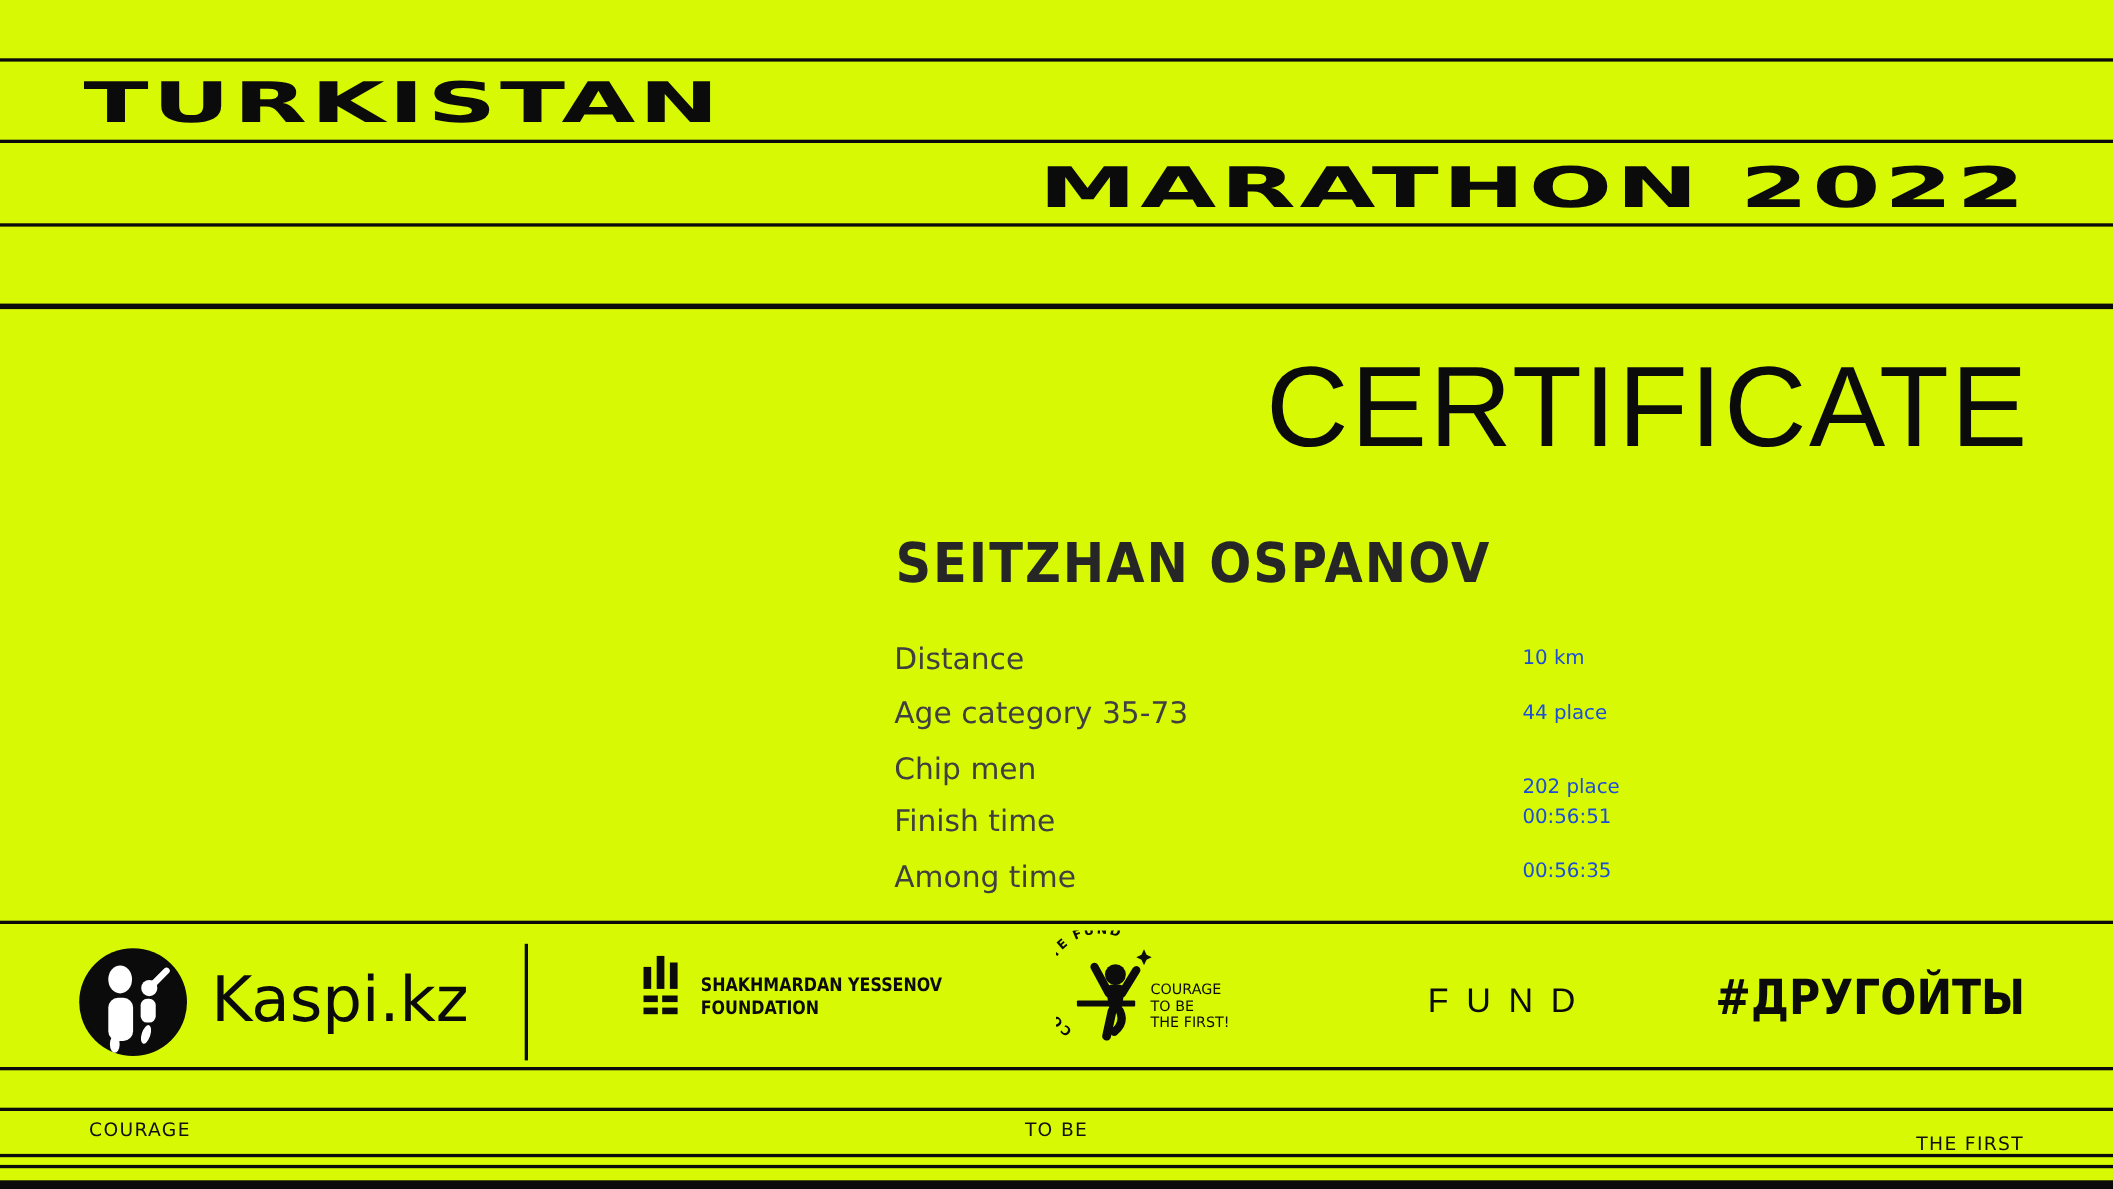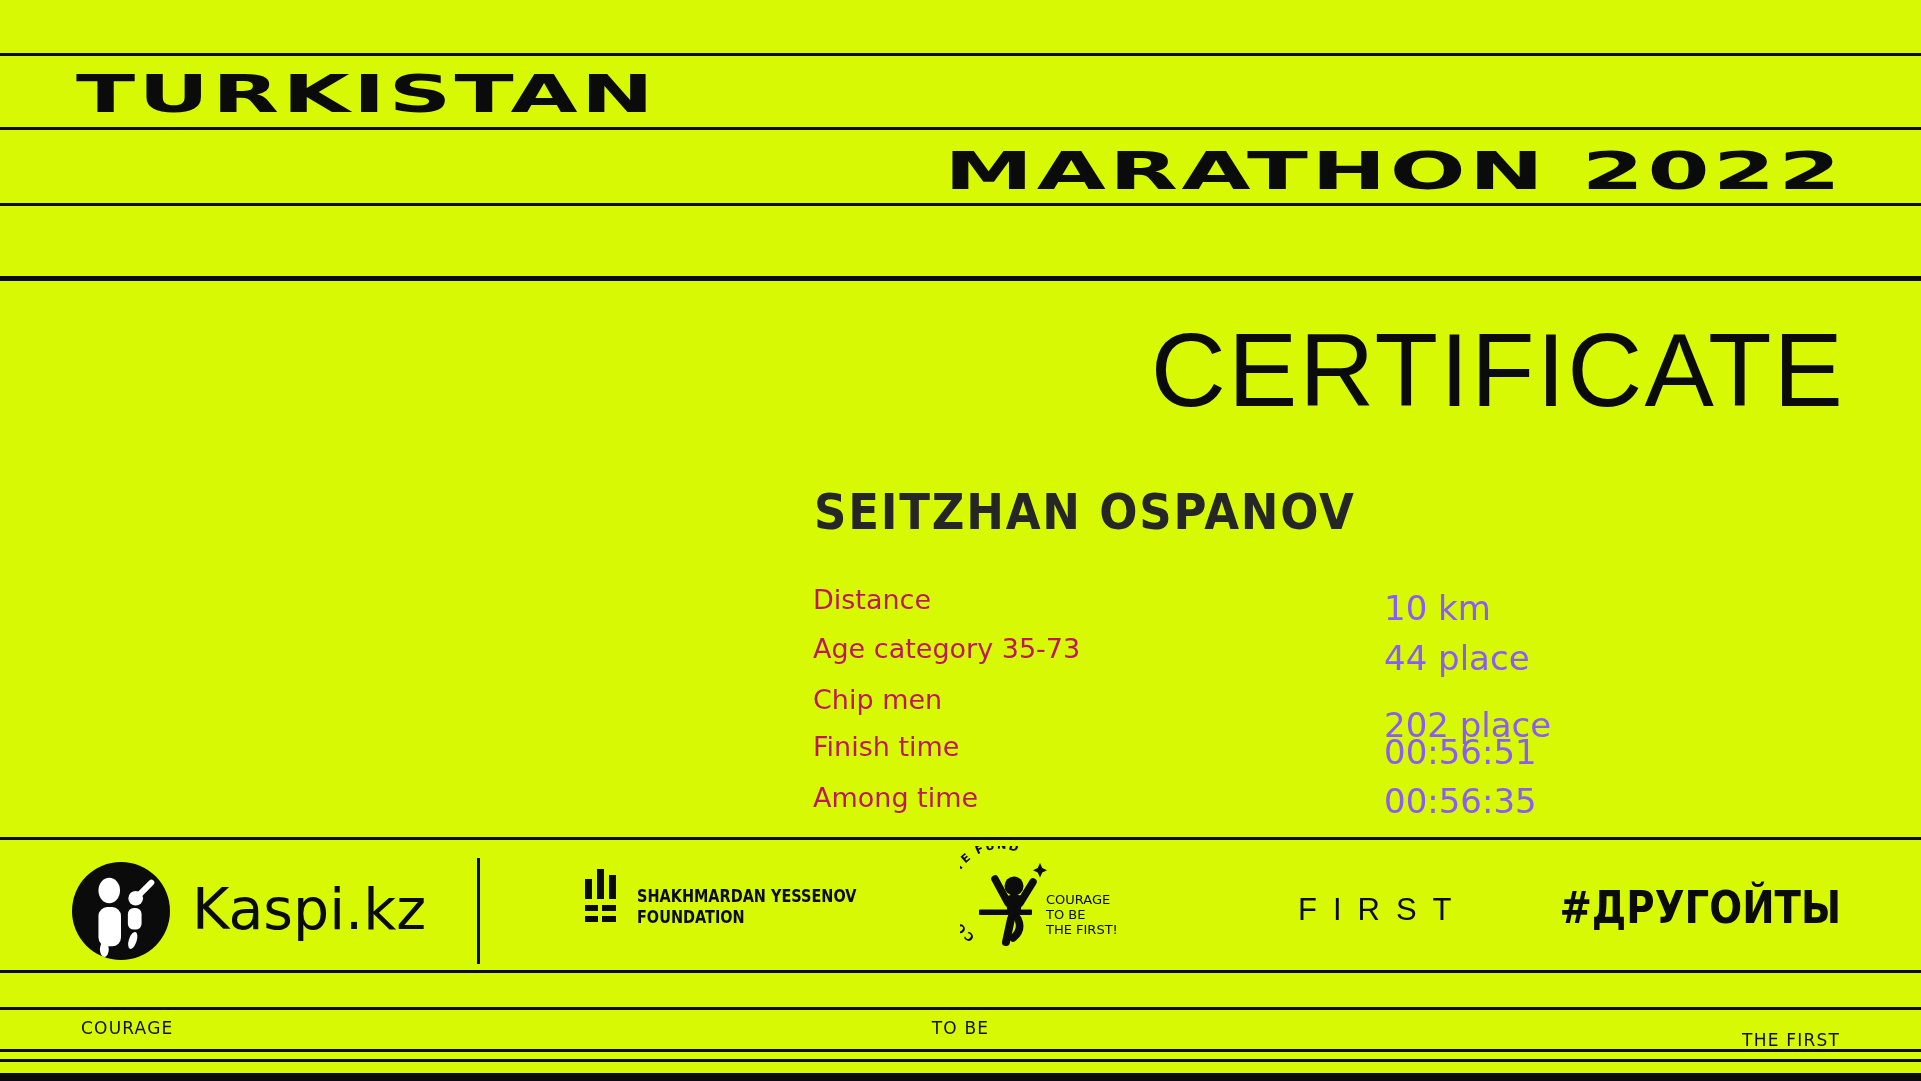--- a/index.html
+++ b/index.html
@@ -9,22 +9,22 @@
     font-family:"DejaVu Sans",sans-serif;
     color:#0B0B0B;
   }
   .abs{position:absolute;}
   .hline{position:absolute;left:0;width:1921px;background:#0B0B0B;}
   .stretch-left{transform-origin:left center;display:inline-block;white-space:nowrap;}
   .stretch-right{transform-origin:right center;display:inline-block;white-space:nowrap;}
   .cert-title{right:76px;top:318px;font-family:"Liberation Sans",sans-serif;font-size:104px;font-weight:normal;line-height:1;letter-spacing:2px;white-space:nowrap;}
   .athlete{left:814px;top:487px;font-size:50px;font-weight:bold;letter-spacing:2px;line-height:1;color:#262626;transform:scaleX(0.9);transform-origin:left top;white-space:nowrap;}
 
-  .row-label{position:absolute;left:813px;font-size:27px;color:#be185d;line-height:1.2;white-space:nowrap;}
-  .row-value{position:absolute;left:1384px;font-size:34px;color:#8b5cf6;line-height:1.2;white-space:nowrap;}
+  .row-label{position:absolute;left:813px;font-size:27px;color:#404040;line-height:1.2;white-space:nowrap;}
+  .row-value{position:absolute;left:1384px;font-size:18px;color:#1d4ed8;line-height:1.2;white-space:nowrap;}
 
   .kaspi-circle{left:72px;top:862px;width:98px;height:98px;border-radius:50%;background:#0B0B0B;}
   .kaspi-word{left:192px;top:875px;font-size:57px;font-weight:normal;line-height:1.2;letter-spacing:0px;}
   .vdivider{left:477px;top:858px;width:3px;height:106px;background:#0B0B0B;}
 
   .yf-icon{left:585px;top:867px;width:40px;height:60px;}
   .yf-bar{position:absolute;width:7px;background:#0B0B0B;}
   .yf-dash{position:absolute;height:6px;background:#0B0B0B;}
   .yf-text{left:637px;top:886px;font-size:17px;font-weight:bold;line-height:1.26;letter-spacing:0px;transform:scaleX(0.85);transform-origin:left top;white-space:nowrap;}
 
@@ -121,21 +121,21 @@
       <path d="M45 51 Q54 46 63 51 L59 74 L49 74 Z" fill="#0C0C0C"></path>
       <rect x="19" y="63.5" width="53" height="5.5" rx="1" fill="#0C0C0C"></rect>
       <path d="M51 73 L46 96" stroke="#0C0C0C" stroke-width="8" stroke-linecap="round" fill="none"></path>
       <path d="M58 73 Q63 84 53 92" stroke="#0C0C0C" stroke-width="7.5" stroke-linecap="round" fill="none"></path>
       <text x="86" y="58" font-family="DejaVu Sans, sans-serif" font-size="13" fill="#0C0C0C">COURAGE</text>
       <text x="86" y="73" font-family="DejaVu Sans, sans-serif" font-size="13" fill="#0C0C0C">TO BE</text>
       <text x="86" y="88" font-family="DejaVu Sans, sans-serif" font-size="13" fill="#0C0C0C">THE FIRST!</text>
     </svg>
   </div>
 
-  <div class="abs krida">FIRST</div>
+  <div class="abs krida">FUND</div>
 
   <div class="abs drugoity">#ДРУГОЙТЫ</div>
 </div>
 
 <div>
   <div class="foot-text" style="left:81px;">COURAGE</div>
   <div class="foot-text" style="left:50%;transform:translateX(-50%);">TO BE</div>
   <div class="foot-text" style="right:81px;margin-top:12px;">THE FIRST</div>
 </div>
 

